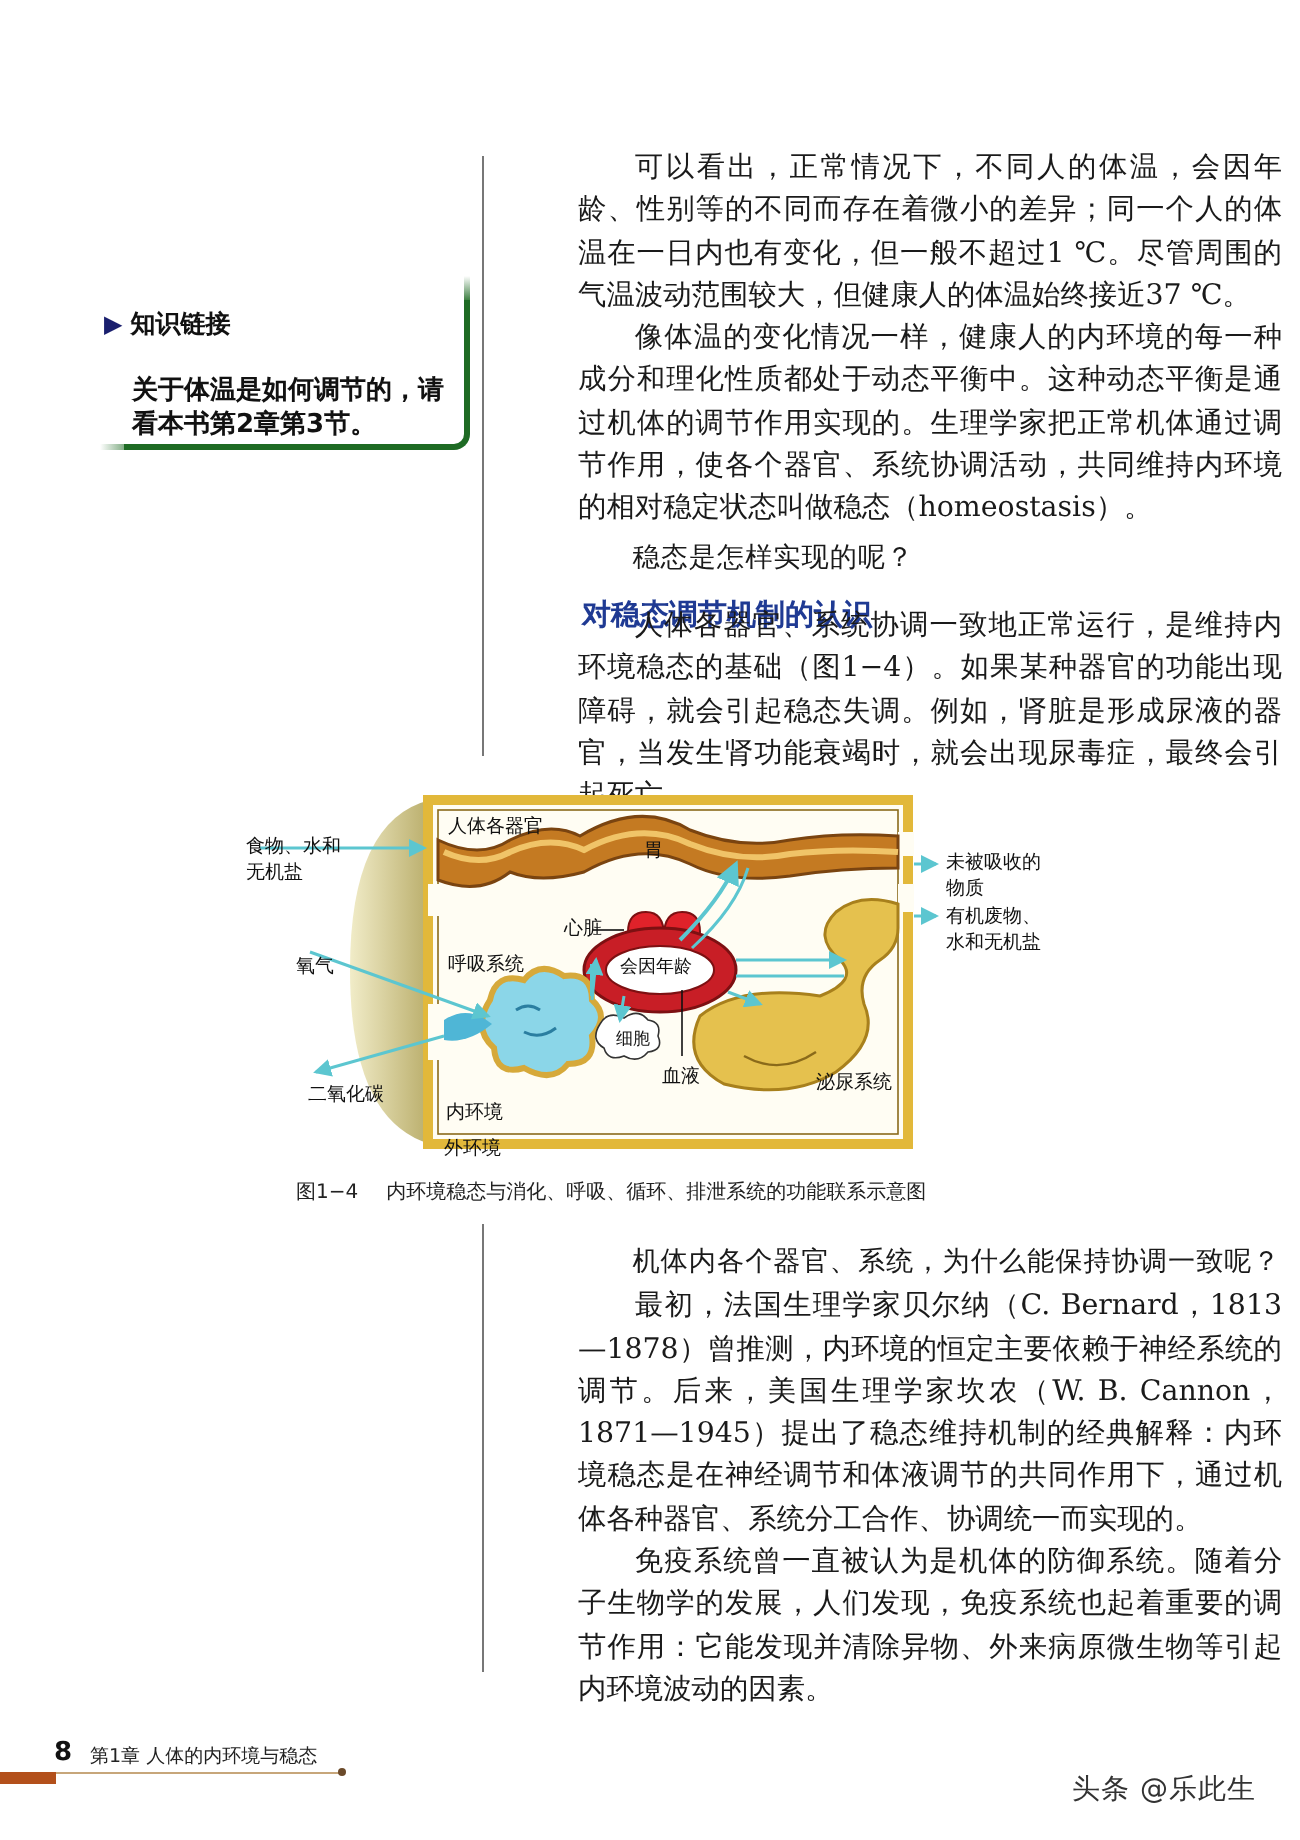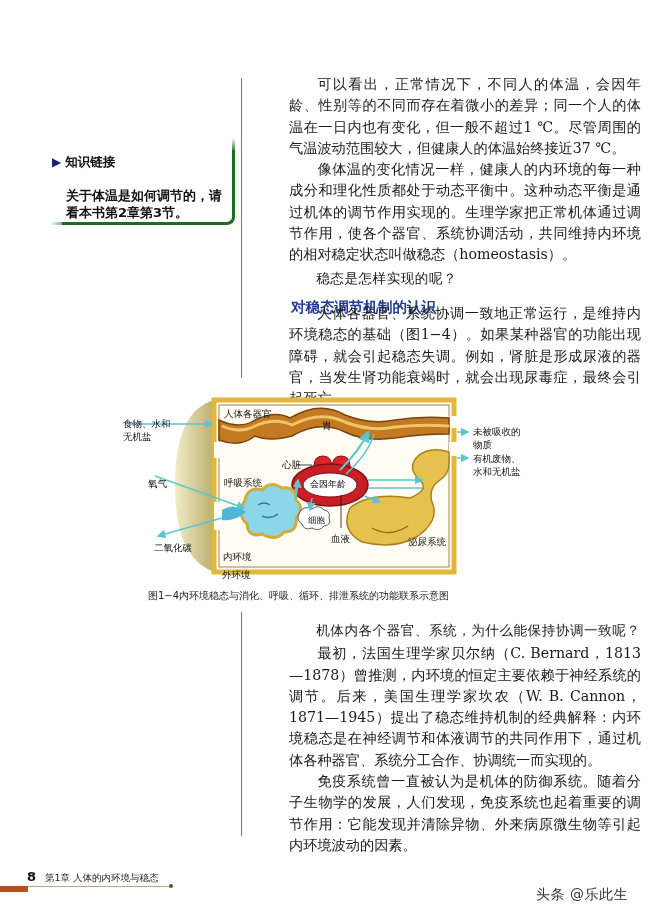--- a/index.html
+++ b/index.html
@@ -35,21 +35,21 @@
   .sb-title { position:absolute; left:0; top:4px; font-family:"DejaVu Sans","Liberation Sans",sans-serif; font-weight:bold; font-size:12.5px; color:#111; }
   .sb-title .tri { color:#1a1f6e; font-size:12px; margin-right:4px; }
   .sb-text { position:absolute; left:14px; top:22px; width:160px; font-family:"DejaVu Sans","Liberation Sans",sans-serif; font-size:13px; line-height:17px; color:#111; font-weight:bold;margin-top:15px; }
 
   .figure { position:absolute; left:0; top:390px; width:650px; height:200px; }
   .fig-label { position:absolute; font-family:"DejaVu Sans","Liberation Sans",sans-serif; font-size:9.5px; line-height:13px; color:#111; }
   .caption {
     position:absolute; left:148px; top:589px;
     font-family:"DejaVu Sans","Liberation Sans",sans-serif; font-size:10px; color:#222;
   }
-  .caption .num { }
+  .caption .num { margin-right:14px; }
 
   .footer-bar { position:absolute; left:0; top:886px; width:28px; height:6px; background:#b3501b; }
   .footer-line { position:absolute; left:28px; top:886px; width:142px; height:1px; background:#c7a67a; }
   .footer-dot { position:absolute; left:169px; top:884px; width:4px; height:4px; border-radius:50%; background:#6b4a2a; }
   .page-num { position:absolute; left:27px; top:869px; font-family:"DejaVu Sans","Liberation Sans",sans-serif; font-weight:bold; font-size:13px; color:#111; }
   .chapter { position:absolute; left:45px; top:872px; font-family:"DejaVu Sans","Liberation Sans",sans-serif; font-size:9.5px; color:#222; }
   .watermark { position:absolute; left:536px; top:886px; font-family:"DejaVu Sans","Liberation Sans",sans-serif; font-size:14px; color:#333; letter-spacing:0.5px; }
 </style>
 </head>
 <body>

